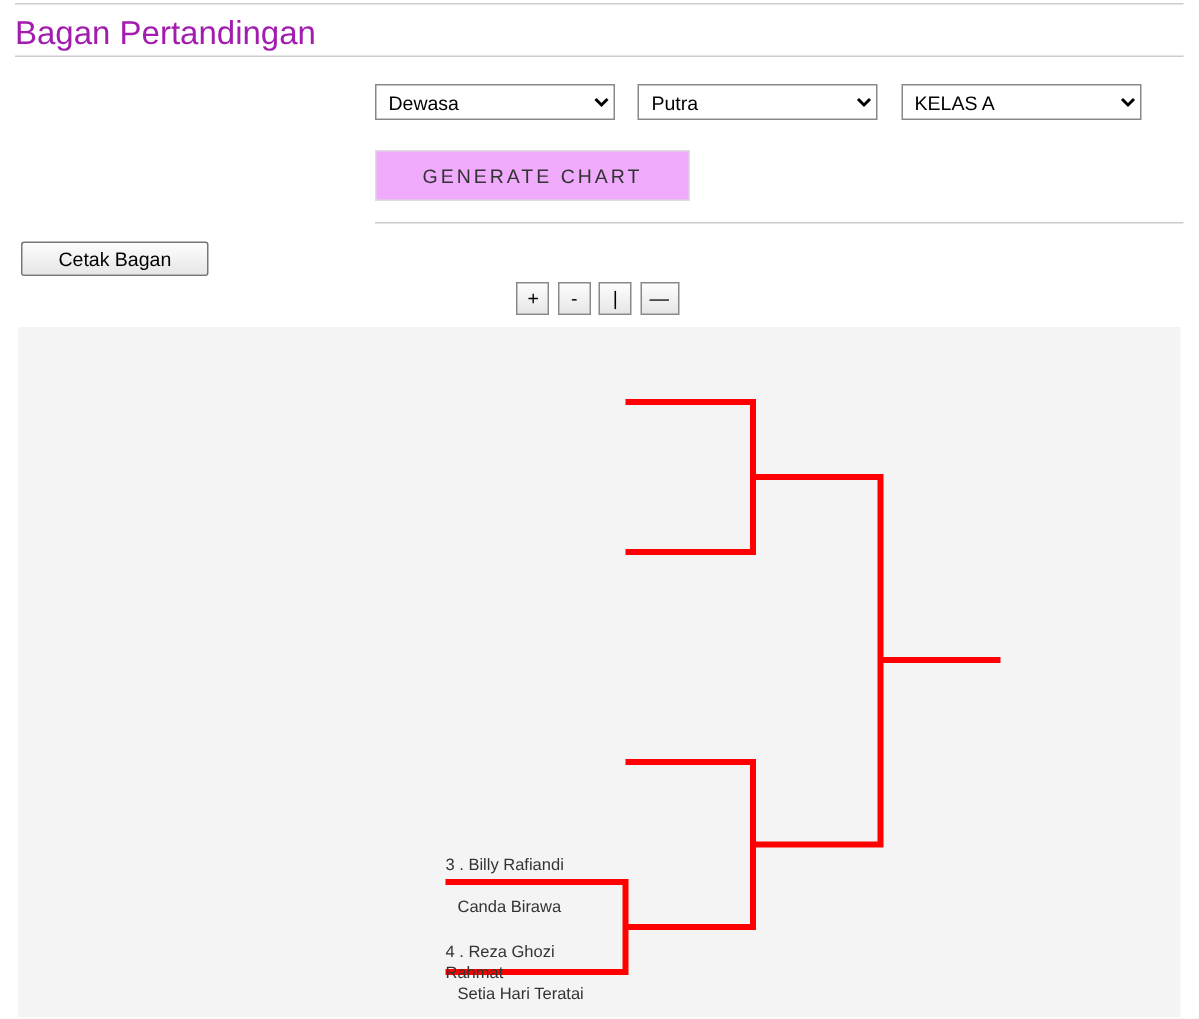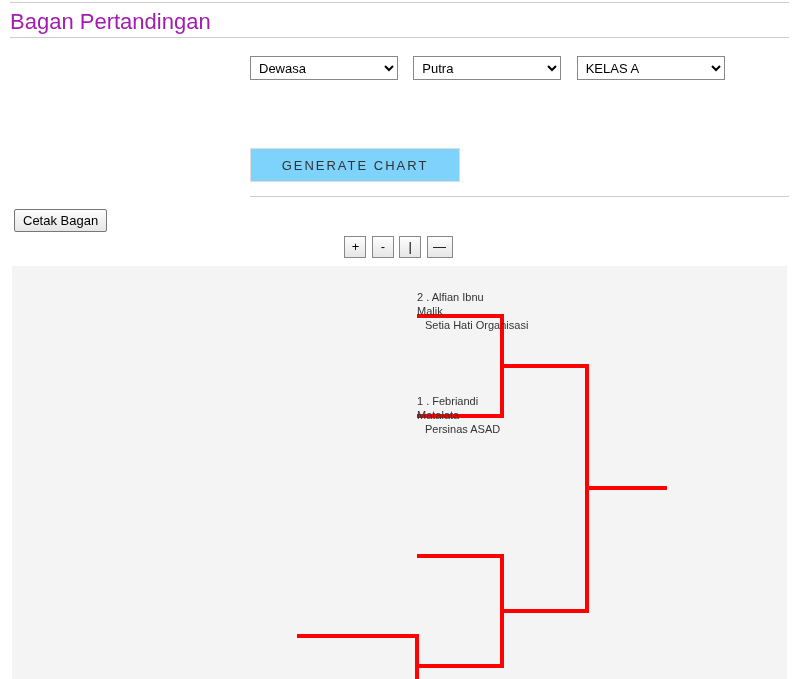--- a/index.html
+++ b/index.html
@@ -23,55 +23,54 @@
   }
   .page-rule {
     border-top: 1px solid #ccc;
     margin: 0 10px 18px 10px;
   }
   .selects-row {
     margin-left: 250px;
     margin-bottom: 20px;
   }
   .selects-row select {
-    width: 148px;
+    width: 160px;
     height: 24px;
     font-size: 13px;
     border: 1px solid #888;
     background: #fff;
     margin-right: 12px;
     padding-left: 4px;
   }
   .gen-row {
     margin-left: 250px;
     margin-bottom: 14px;
   }
   .gen-btn {
     width: 210px;
     height: 34px;
     border: 1px solid #ddd;
-    background: #7dd3fc;
+    background: #f0abfc;
     font-size: 13px;
     letter-spacing: 2px;
     color: #333;
     cursor: pointer;
-    margin-top: 48px;
   }
   .section-rule {
     border-top: 1px solid #ccc;
     margin: 0 10px 0 250px;
   }
   .print-row {
     margin: 12px 0 10px 14px;
   }
   .print-btn {
     border: 1px solid #777;
     background: linear-gradient(#fdfdfd, #e6e6e6);
     font-size: 13px;
-    padding: 3px 8px;
+    padding: 3px 24px;
     cursor: pointer;
     border-radius: 2px;
   }
   .toolbar {
     text-align: center;
     padding: 0 0 8px 0;
     margin-top: -6px;
   }
   .tool-btn {
     display: inline-block;
@@ -154,28 +153,27 @@
       <polyline points="285,370 405,370 405,430 285,430"></polyline>
 
       <polyline points="405,290 490,290 490,400 405,400"></polyline>
 
       <polyline points="490,100 575,100 575,345 490,345"></polyline>
 
       <line x1="575" y1="222" x2="655" y2="222"></line>
     </g>
   </svg>
 
-  <div class="entry" style="left:405px; top:24px;">
-    <span>2 . Alfian Ibnu</span><br>
-    <span>Malik</span>
-    <span class="club">Setia Hati Organisasi</span>
-  </div>
-
-  <div class="entry" style="left:405px; top:128px;">
-    <span>1 . Febriandi</span><br>
-    <span>Matalata</span>
-    <span class="club">Persinas ASAD</span>
-  </div>
 
 
 
+  <div class="entry" style="left:285px; top:352px;">
+    <span>3 . Billy Rafiandi</span><br><br>
+    <span class="club">Canda Birawa</span>
+  </div>
+
+  <div class="entry" style="left:285px; top:410px;">
+    <span>4 . Reza Ghozi</span><br>
+    <span>Rahmat</span>
+    <span class="club">Setia Hari Teratai</span>
+  </div>
 
 </div>
 
 </body></html>

